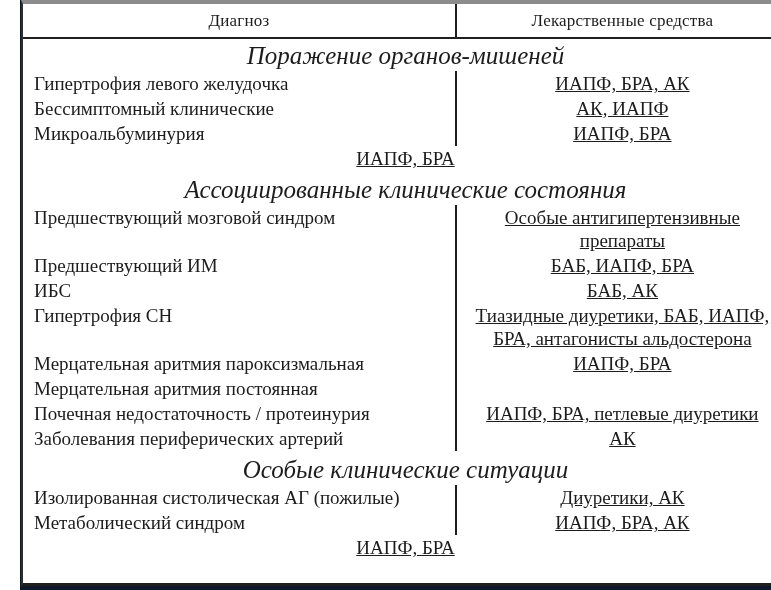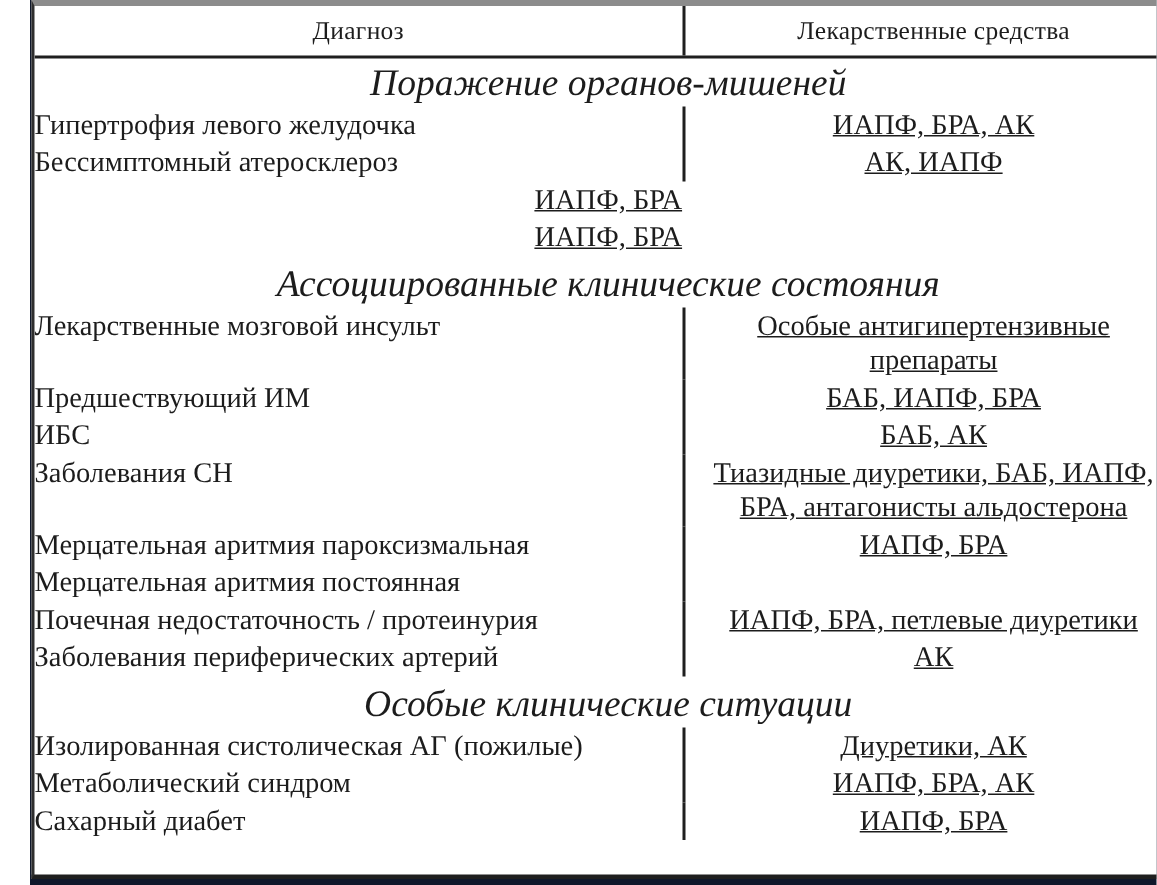--- a/index.html
+++ b/index.html
@@ -56,21 +56,21 @@
   .row { display: flex; align-items: stretch; }
   .cell {
     font-size: 19px;
     line-height: 23px;
     padding-top: 1px;
     padding-bottom: 1px;
   }
   .cell-left {
     width: 56.7%;
     border-right: 2px solid #1f1f1f;
-    padding-left: 0;
+    padding-left: 11px;
     padding-right: 12px;
   }
   .cell-right {
     flex: 1;
     text-align: center;
     padding-left: 8px;
     padding-right: 8px;
     white-space: pre-line;
     text-decoration: underline;
   }
@@ -87,55 +87,56 @@
     <div id="sections">
   <div class="section">
     <div class="section-title">Поражение органов-мишеней</div>
     <div class="section-rows">
   <div class="row">
     <div class="cell cell-left">Гипертрофия левого желудочка</div>
     <div class="cell cell-right">ИАПФ, БРА, АК</div>
   </div>
 
   <div class="row">
-    <div class="cell cell-left">Бессимптомный атеросклероз</div>
+    <div class="cell cell-left">Бессимптомный клинические</div>
     <div class="cell cell-right">АК, ИАПФ</div>
   </div>
 
   <div class="row">
+    <div class="cell cell-left">Микроальбуминурия</div>
     <div class="cell cell-right">ИАПФ, БРА</div>
   </div>
 
   <div class="row">
     <div class="cell cell-right">ИАПФ, БРА</div>
   </div>
 </div>
   </div>
 
   <div class="section">
     <div class="section-title">Ассоциированные клинические состояния</div>
     <div class="section-rows">
   <div class="row">
-    <div class="cell cell-left">Лекарственные мозговой инсульт</div>
+    <div class="cell cell-left">Предшествующий мозговой синдром</div>
     <div class="cell cell-right">Особые антигипертензивные
 препараты</div>
   </div>
 
   <div class="row">
     <div class="cell cell-left">Предшествующий ИМ</div>
     <div class="cell cell-right">БАБ, ИАПФ, БРА</div>
   </div>
 
   <div class="row">
     <div class="cell cell-left">ИБС</div>
     <div class="cell cell-right">БАБ, АК</div>
   </div>
 
   <div class="row">
-    <div class="cell cell-left">Заболевания СН</div>
+    <div class="cell cell-left">Гипертрофия СН</div>
     <div class="cell cell-right">Тиазидные диуретики, БАБ, ИАПФ,
 БРА, антагонисты альдостерона</div>
   </div>
 
   <div class="row">
     <div class="cell cell-left">Мерцательная аритмия пароксизмальная</div>
     <div class="cell cell-right">ИАПФ, БРА</div>
   </div>
 
   <div class="row">
@@ -161,21 +162,20 @@
     <div class="cell cell-left">Изолированная систолическая АГ (пожилые)</div>
     <div class="cell cell-right">Диуретики, АК</div>
   </div>
 
   <div class="row">
     <div class="cell cell-left">Метаболический синдром</div>
     <div class="cell cell-right">ИАПФ, БРА, АК</div>
   </div>
 
   <div class="row">
-    <div class="cell cell-left">Сахарный диабет</div>
     <div class="cell cell-right">ИАПФ, БРА</div>
   </div>
 
 </div>
   </div>
 </div>
   </div>
 </div>
 
 </body></html>

